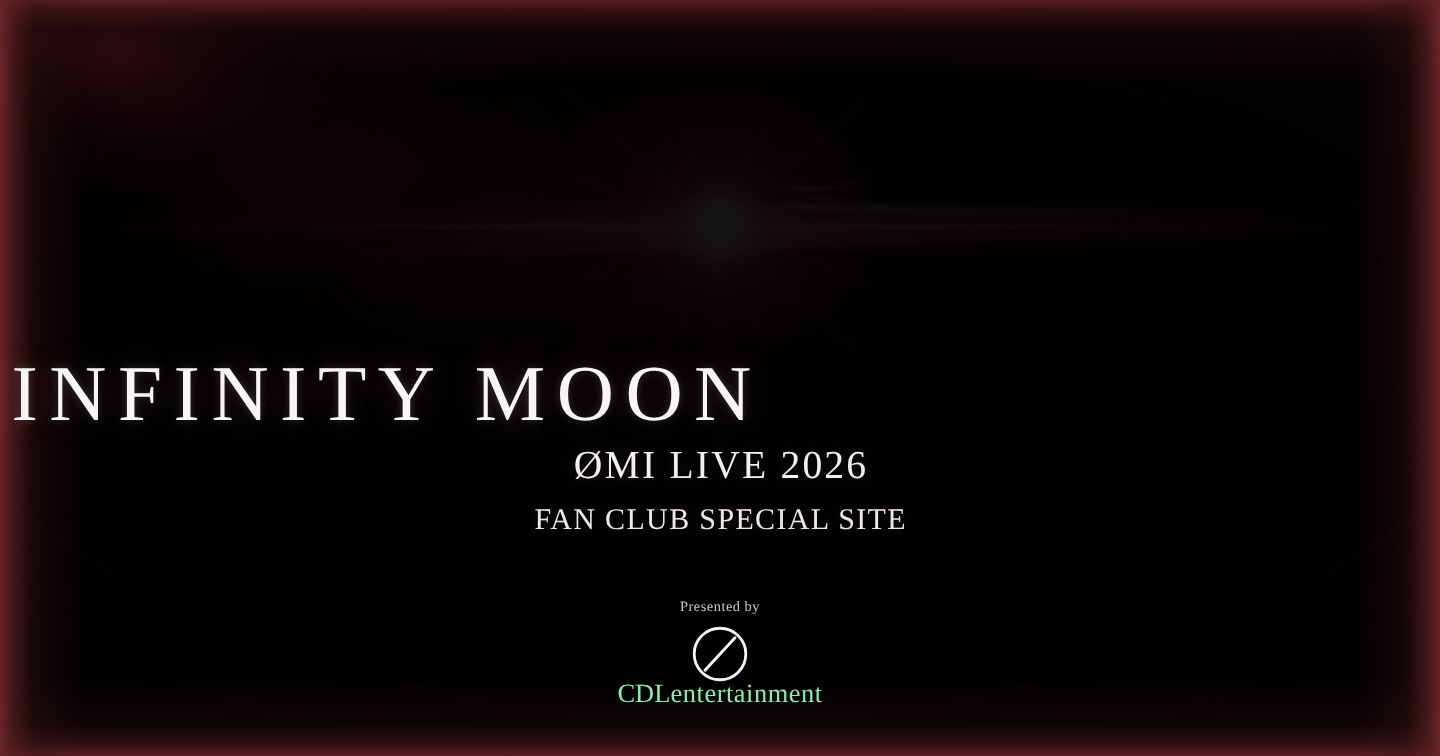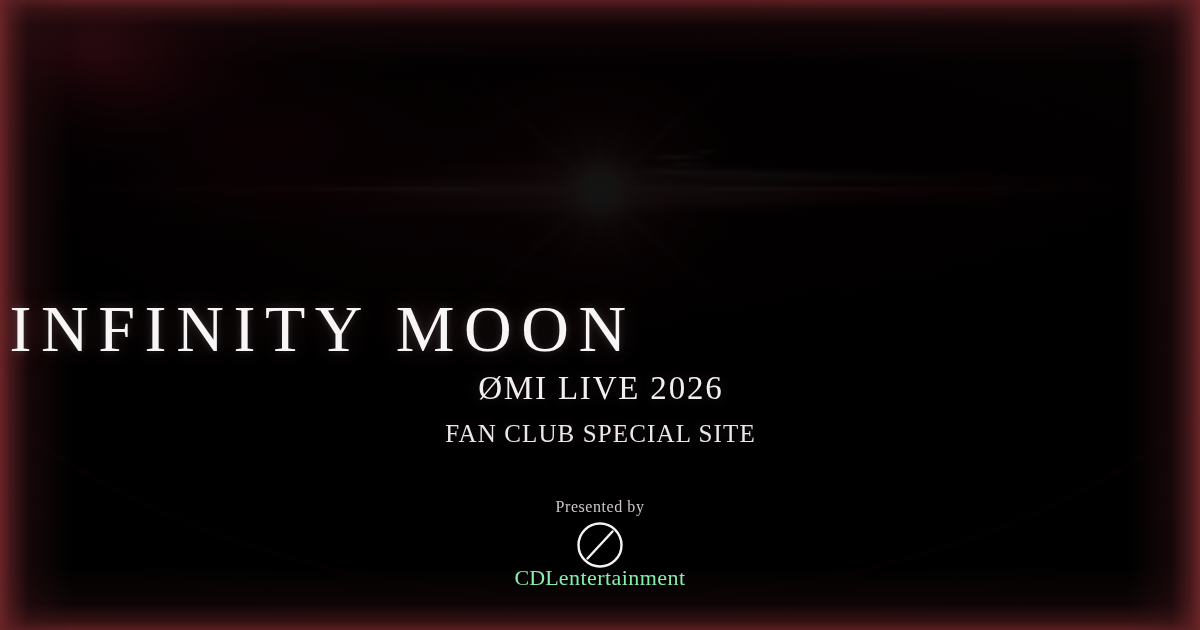--- a/index.html
+++ b/index.html
@@ -178,21 +178,21 @@
     text-align:center;
     font-size:25px; line-height:1;
     letter-spacing:.045em; text-indent:.045em;
     color:#ece8ea; font-weight:400;
     text-shadow:0 0 14px rgba(255,170,180,.16);
   }
 
   .credit{
     position:absolute; top:498px; left:0; width:100%;
     text-align:center;
-    font-size:16px; letter-spacing:.035em;
+    font-size:12px; letter-spacing:.035em;
     color:#cfc8cb; font-weight:400;
   }
 
   .logo-mark{
     position:absolute; top:519px; left:50%; margin-left:-26px;
     width:52px; height:52px;
   }
   .logo-name{
     position:absolute; top:565px; left:0; width:100%;
     text-align:center;

